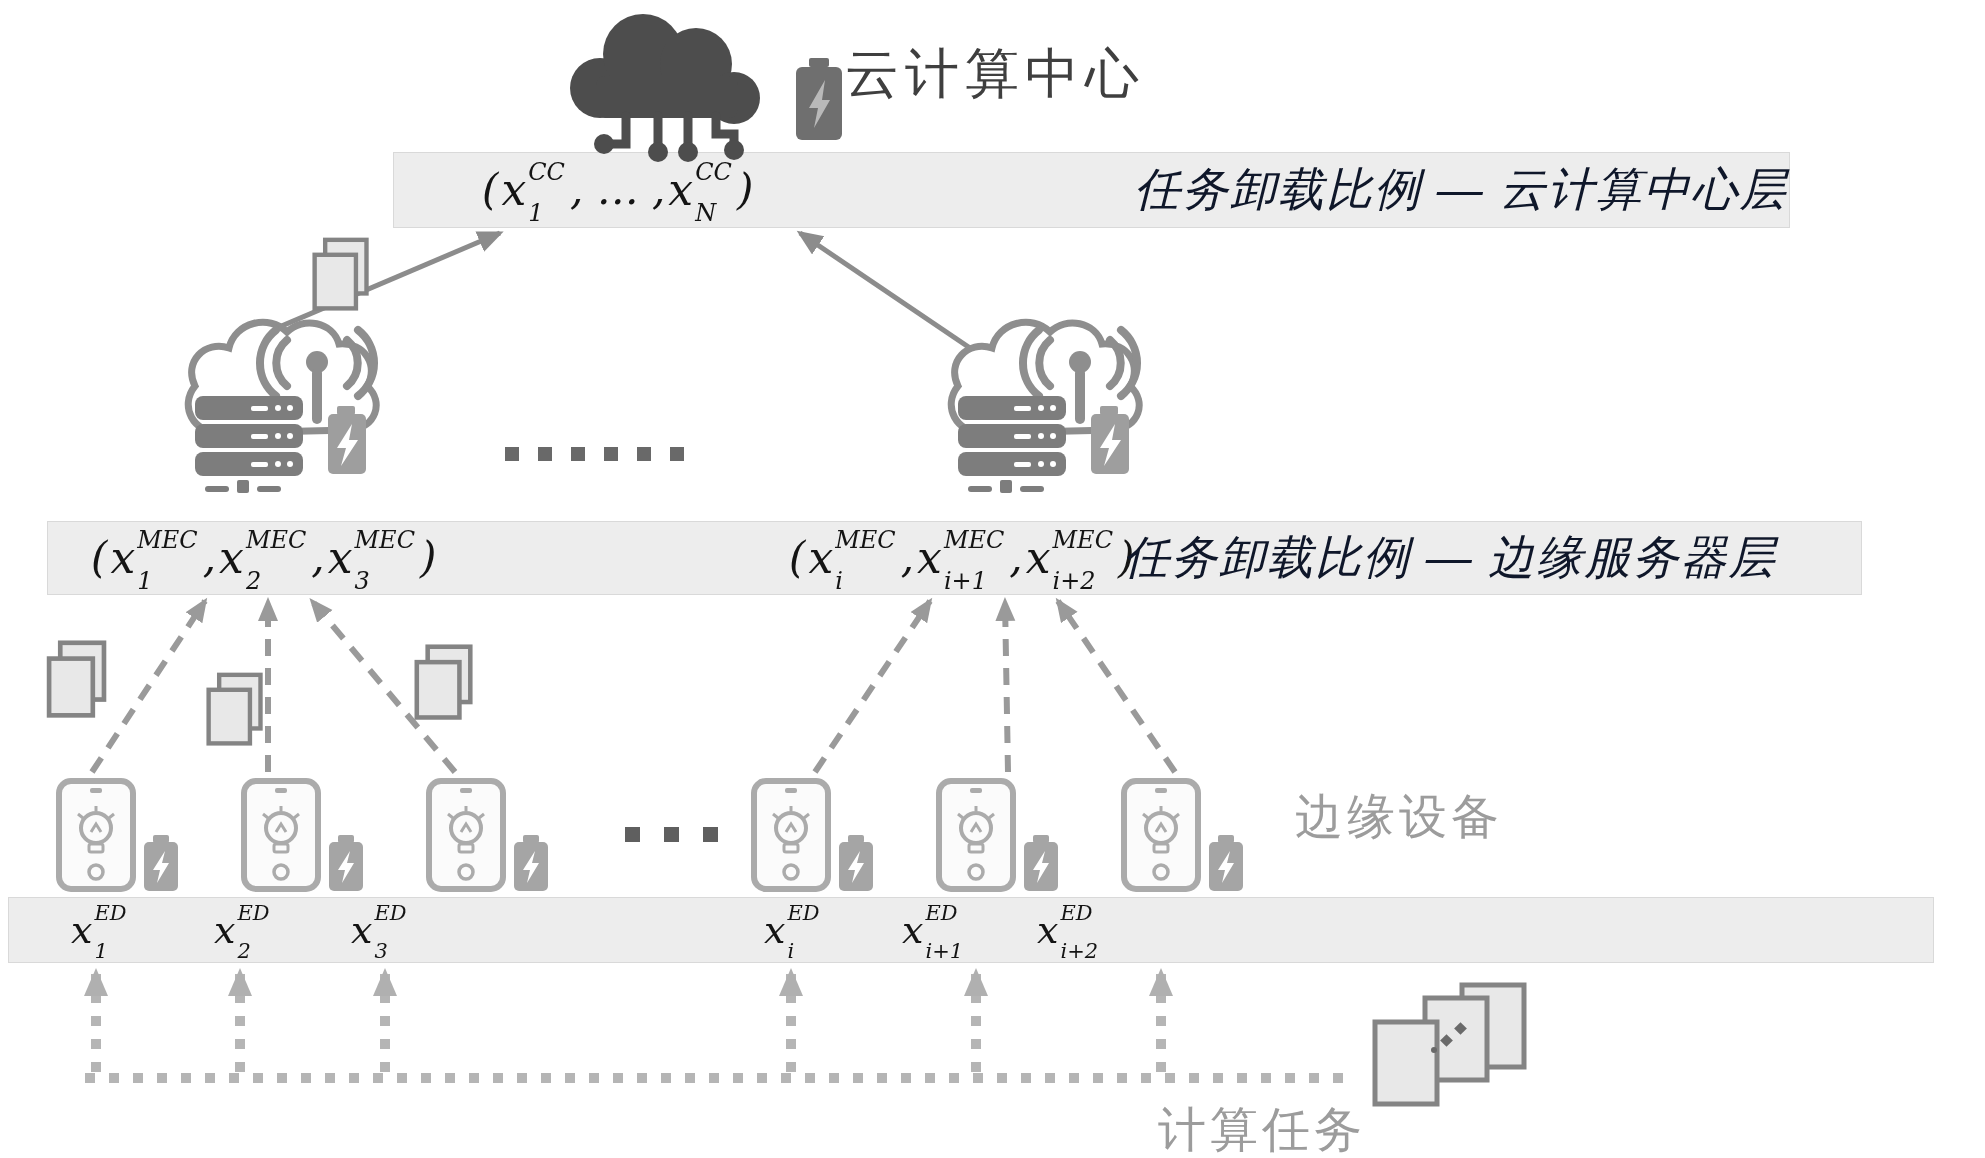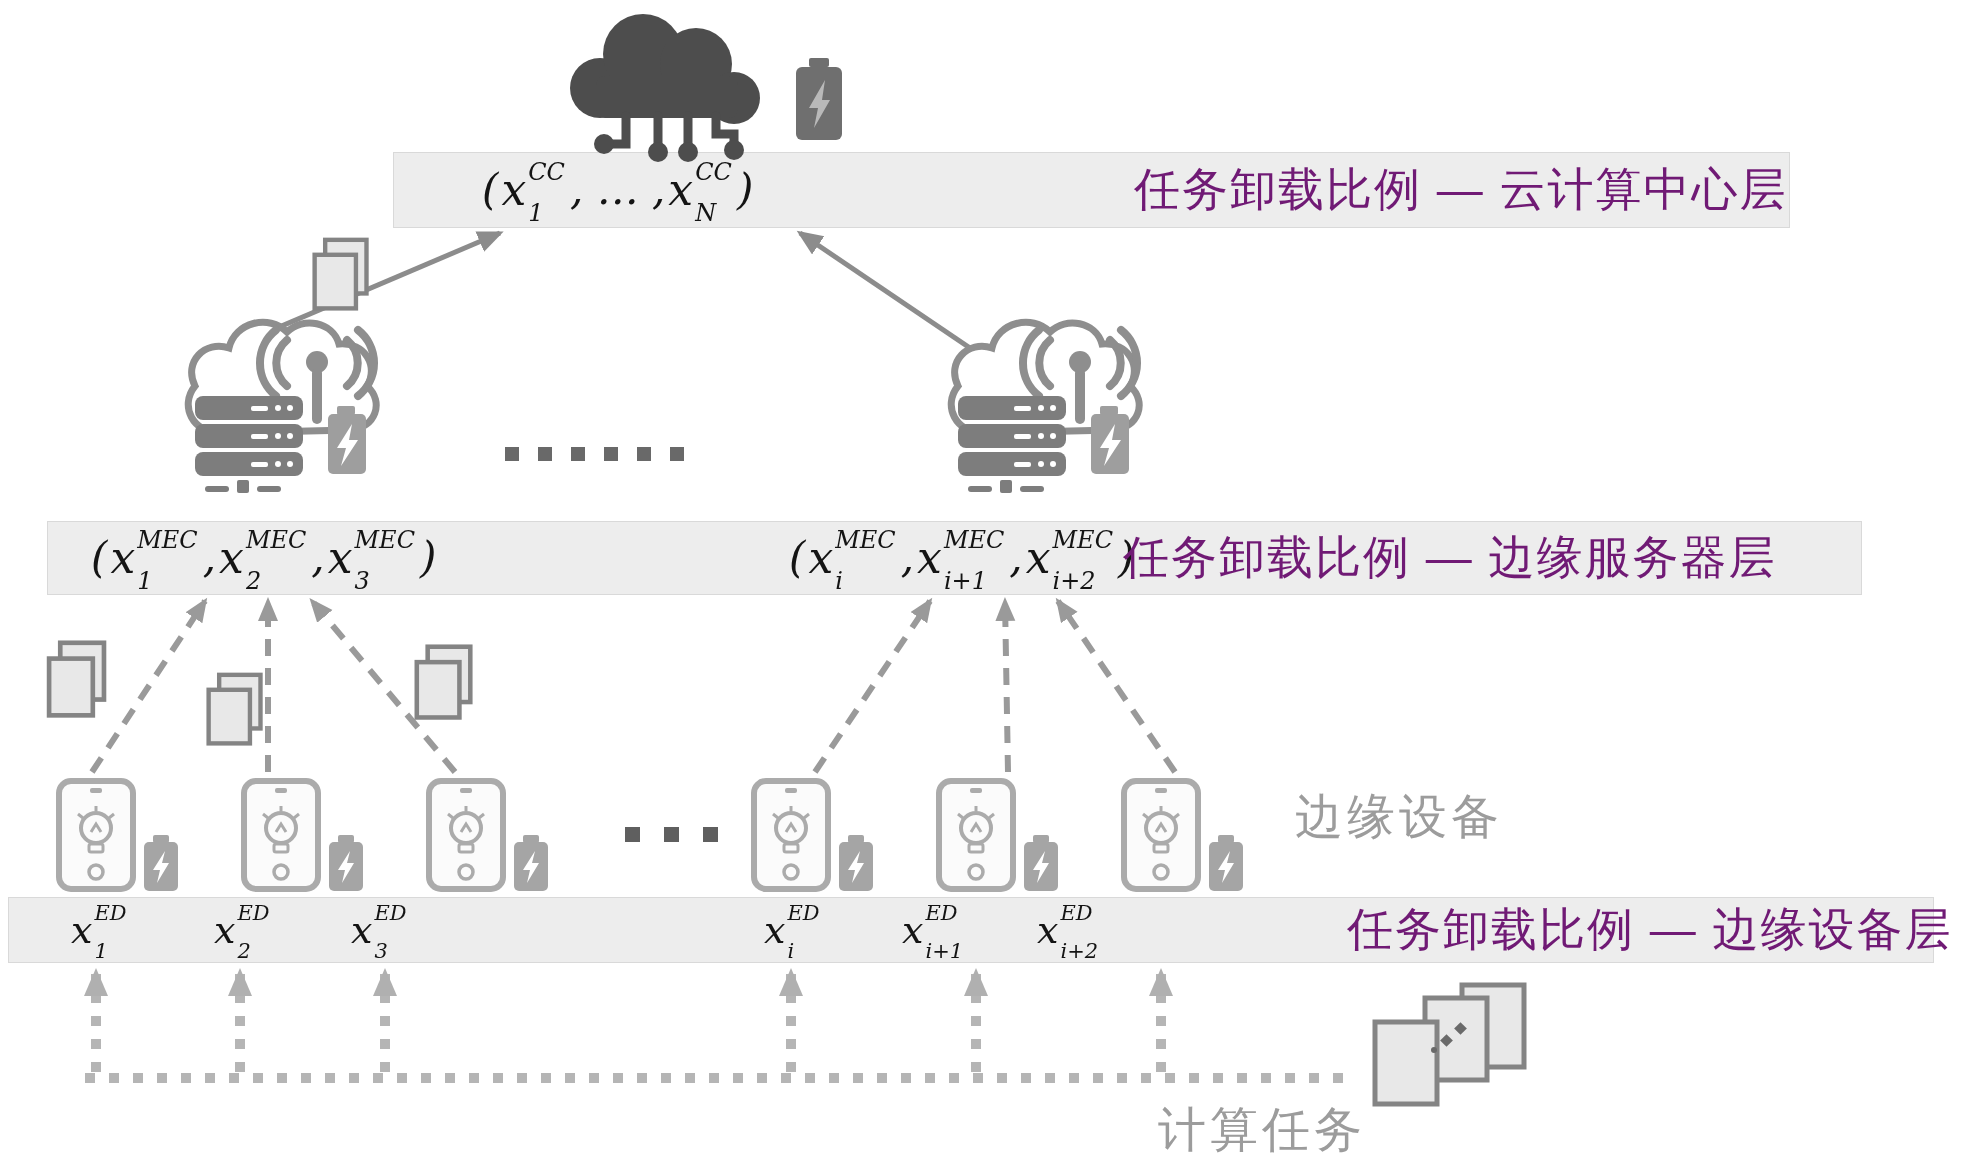--- a/index.html
+++ b/index.html
@@ -10,21 +10,21 @@
   svg{display:block;}
   .overlay{position:absolute;left:0;top:0;z-index:1;}
   .icon{position:absolute;z-index:2;}
 
   
   .band{
     position:absolute;background:#ededed;border:1px solid #d9d9d9;z-index:0;
   }
   .band-label{
     position:absolute;top:50%;transform:translateY(-50%);
-    font-size:46px;color:#701a75;letter-spacing:2px;white-space:nowrap;
+    font-size:46px;color:#0f172a;letter-spacing:2px;white-space:nowrap;font-style:italic;
   }
 
   
   .tier-label{
     position:absolute;font-size:48px;color:#9c9c9c;letter-spacing:4px;white-space:nowrap;z-index:2;
   }
   .tier-label.dark{color:#3f3f3f;font-size:54px;letter-spacing:6px;}
 
   
   .mformula{
@@ -168,20 +168,21 @@
       </g>
     </svg>
   </div>
   <div class="icon" style="left:793px;top:58px">
     <svg width="52" height="84" viewBox="0 0 52 84">
       <rect x="16" y="0" width="20" height="9" rx="2" fill="#6f6f6f"></rect>
       <rect x="3" y="9" width="46" height="73" rx="6" fill="#6f6f6f"></rect>
       <path d="M32,22 L16,50 L25,50 L21,70 L37,42 L29,42 Z" fill="#b9b9b9"></path>
     </svg>
   </div>
+  <div class="tier-label dark" style="left:845px;top:38px">云计算中心</div>
 
   <div class="band" style="left:393px;top:152px;width:1395px;height:74px">
     <div class="mformula" style="left:85px">
         <span class="mtext">(</span>
         <span class="mvar">x</span>
         <span class="mss">
           <span class="msup">CC</span>
           <span class="msub">1</span>
         </span>
         <span class="mtext">, … ,</span>
@@ -385,21 +386,20 @@
           <span class="msub">i+1</span>
         </span>
       </div>
     <div class="mformula ed" style="left:1028px">
         <span class="mvar">x</span>
         <span class="mss">
           <span class="msup">ED</span>
           <span class="msub">i+2</span>
         </span>
       </div>
-    <div class="band-label" style="left:1338px">任务卸载比例 — 边缘设备层</div>
   </div>
 
   <div class="tier-label" style="left:1158px;top:1098px">计算任务</div>
   <div class="icon" style="left:1372px;top:982px">
     <svg width="160" height="140" viewBox="0 0 160 140">
       <rect x="90" y="3" width="62" height="82" fill="#e8e8e8" stroke="#848484" stroke-width="5"></rect>
       <rect x="53" y="16" width="62" height="82" fill="#e8e8e8" stroke="#848484" stroke-width="5"></rect>
       <rect x="3" y="40" width="62" height="82" fill="#e8e8e8" stroke="#848484" stroke-width="5"></rect>
       <g fill="#6a6a6a">
         <rect x="70" y="54" width="9" height="9" transform="rotate(45 74.5 58.5)"></rect>

